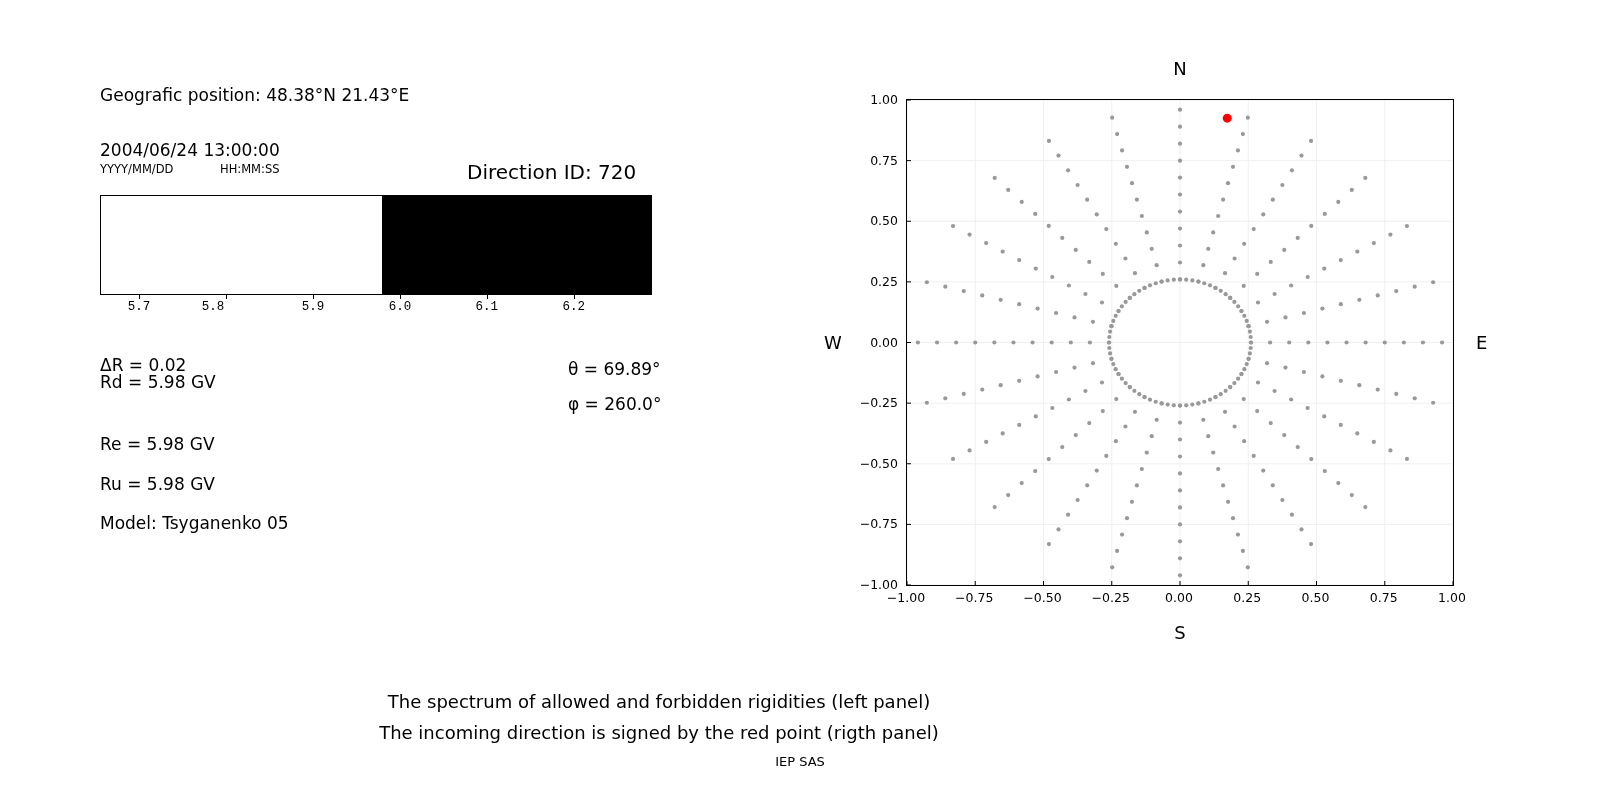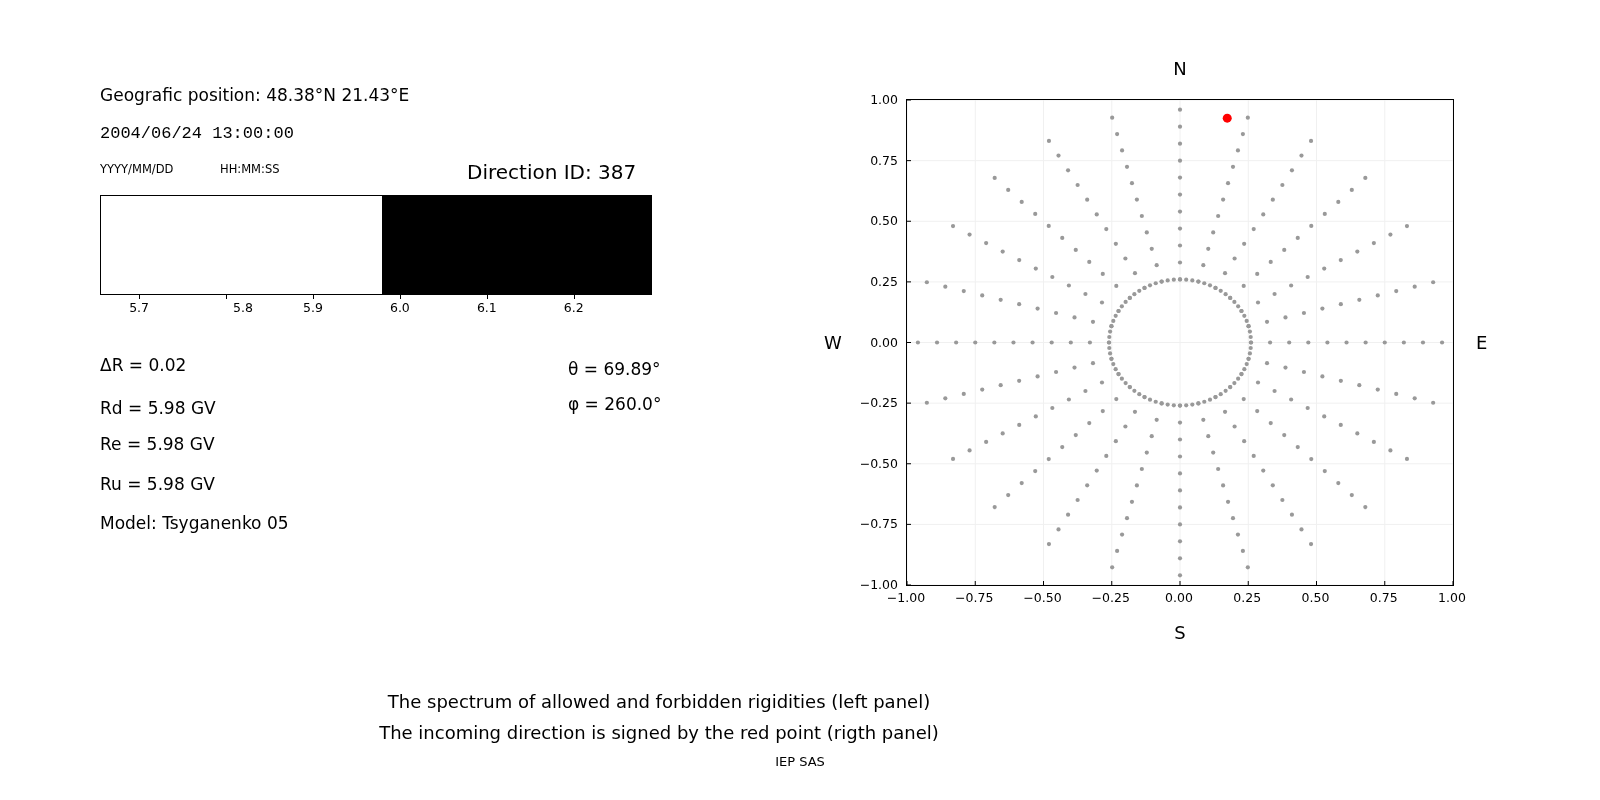--- a/index.html
+++ b/index.html
@@ -22,21 +22,21 @@
     left: 0; top: 0;
     width: 720px; height: 660px;
   }
   .info-line {
     position: absolute;
     font-size: 17px;
     color: #000;
     white-space: nowrap;
   }
   #geo-position { left: 100px; top: 85px; }
-  #datetime-line { left: 100px; top: 124px; font-family: Liberation Mono, monospace; }
+  #datetime-line { left: 100px; top: 140px; }
   #fmt-date {
     position: absolute;
     left: 100px; top: 162px;
     font-size: 11.5px;
     white-space: nowrap;
   }
   #fmt-time {
     position: absolute;
     left: 220px; top: 162px;
     font-size: 11.5px;
@@ -65,21 +65,21 @@
     overflow: hidden;
   }
   .spec-seg {
     position: absolute;
     top: 0; bottom: 0;
   }
   
   #spectrum-axis {
     position: absolute;
     left: 100px; top: 295px;
-    width: 552px; height: 30px;
+    width: 552px; height: 30px; font-family: Liberation Mono, monospace;
   }
   .tick-mark {
     position: absolute;
     top: 0;
     width: 1px; height: 4px;
     background: #000;
   }
   .tick-label {
     position: absolute;
     top: 5px;
@@ -99,21 +99,21 @@
     transform: translateX(-50%);
     white-space: nowrap;
   }
 
   .param {
     position: absolute;
     font-size: 17px;
     white-space: nowrap;
   }
   #p-dr { left: 100px; top: 355px; }
-  #p-rd { left: 100px; top: 398px; }
+  #p-rd { left: 100px; top: 372px; }
   #p-re { left: 100px; top: 434px; }
   #p-ru { left: 100px; top: 474px; }
   #p-model { left: 100px; top: 513px; }
   #p-theta { left: 568px; top: 359px; }
   #p-phi   { left: 568px; top: 394px; }
 
   
   #right-panel {
     position: absolute;
     left: 800px; top: 0;
@@ -173,34 +173,34 @@
 
 <div id="left-panel">
 
   <div class="info-line" id="geo-position">Geografic position: 48.38°N 21.43°E</div>
 
   <div class="info-line" id="datetime-line">2004/06/24 13:00:00</div>
 
   <div id="fmt-date">YYYY/MM/DD</div>
   <div id="fmt-time">HH:MM:SS</div>
 
-  <div id="direction-id">Direction ID: 387</div>
+  <div id="direction-id">Direction ID: 720</div>
 
   <div id="spectrum-wrap">
     <div id="spectrum-bar">
         <div class="spec-seg" style="left: 0px; width: 281.216px; background: rgb(255, 255, 255);"></div>
         <div class="spec-seg" style="left: 281.216px; width: 270.784px; background: rgb(0, 0, 0);"></div>
       </div>
   </div>
 
   <div id="spectrum-axis">
       <div class="tick-mark" style="left: 39.1181px;"></div>
       <div class="tick-label" style="left: 39.1181px;">5.7</div>
       <div class="tick-mark" style="left: 126.047px;"></div>
-      <div class="tick-label" style="left: 143px;">5.8</div>
+      <div class="tick-label" style="left: 113px;">5.8</div>
       <div class="tick-mark" style="left: 212.976px;"></div>
       <div class="tick-label" style="left: 212.976px;">5.9</div>
       <div class="tick-mark" style="left: 299.906px;"></div>
       <div class="tick-label" style="left: 299.906px;">6.0</div>
       <div class="tick-mark" style="left: 386.835px;"></div>
       <div class="tick-label" style="left: 386.835px;">6.1</div>
       <div class="tick-mark" style="left: 473.764px;"></div>
       <div class="tick-label" style="left: 473.764px;">6.2</div>
     </div>
 

